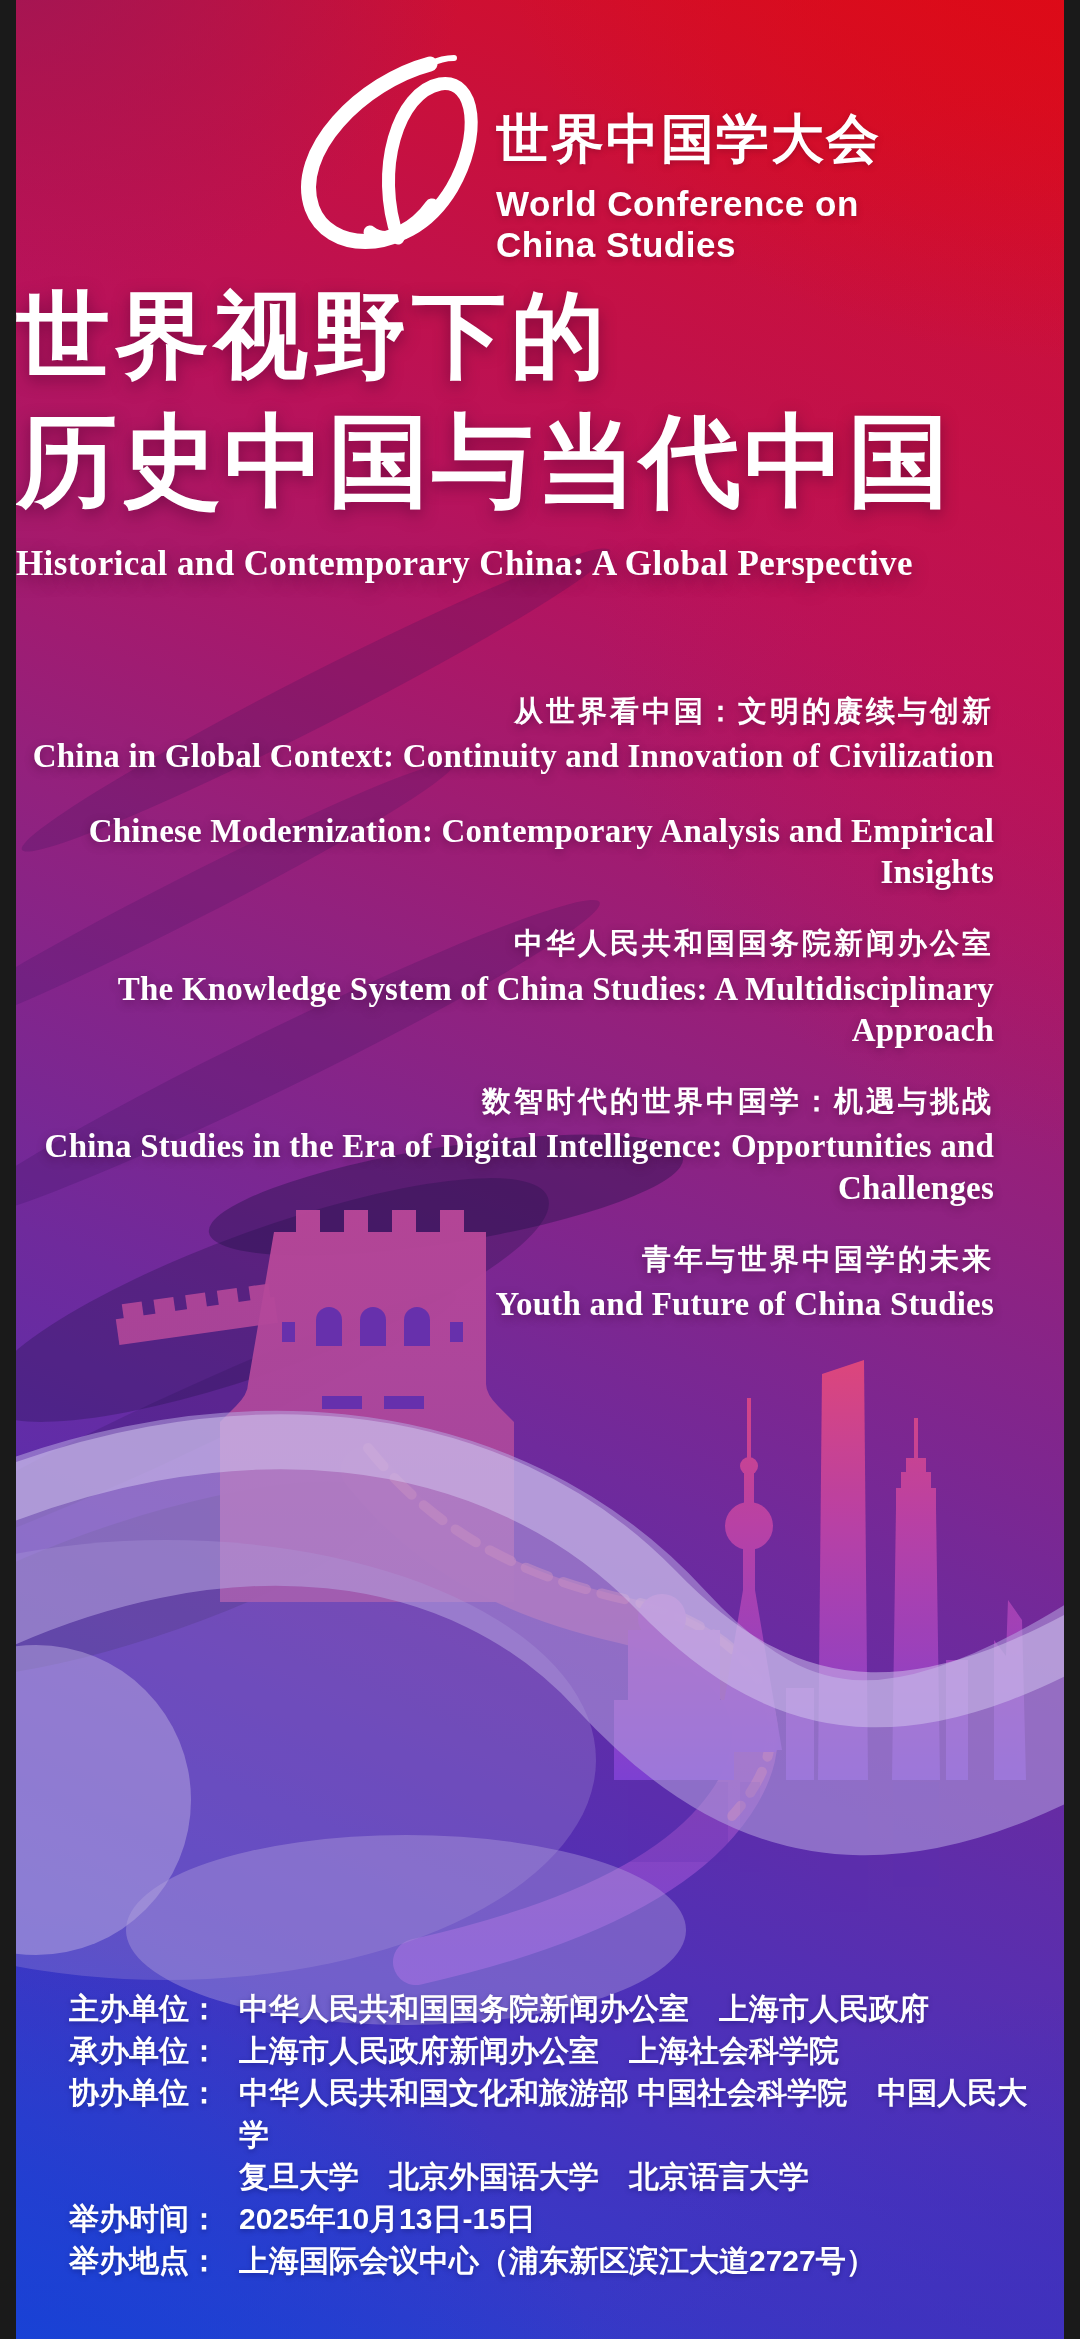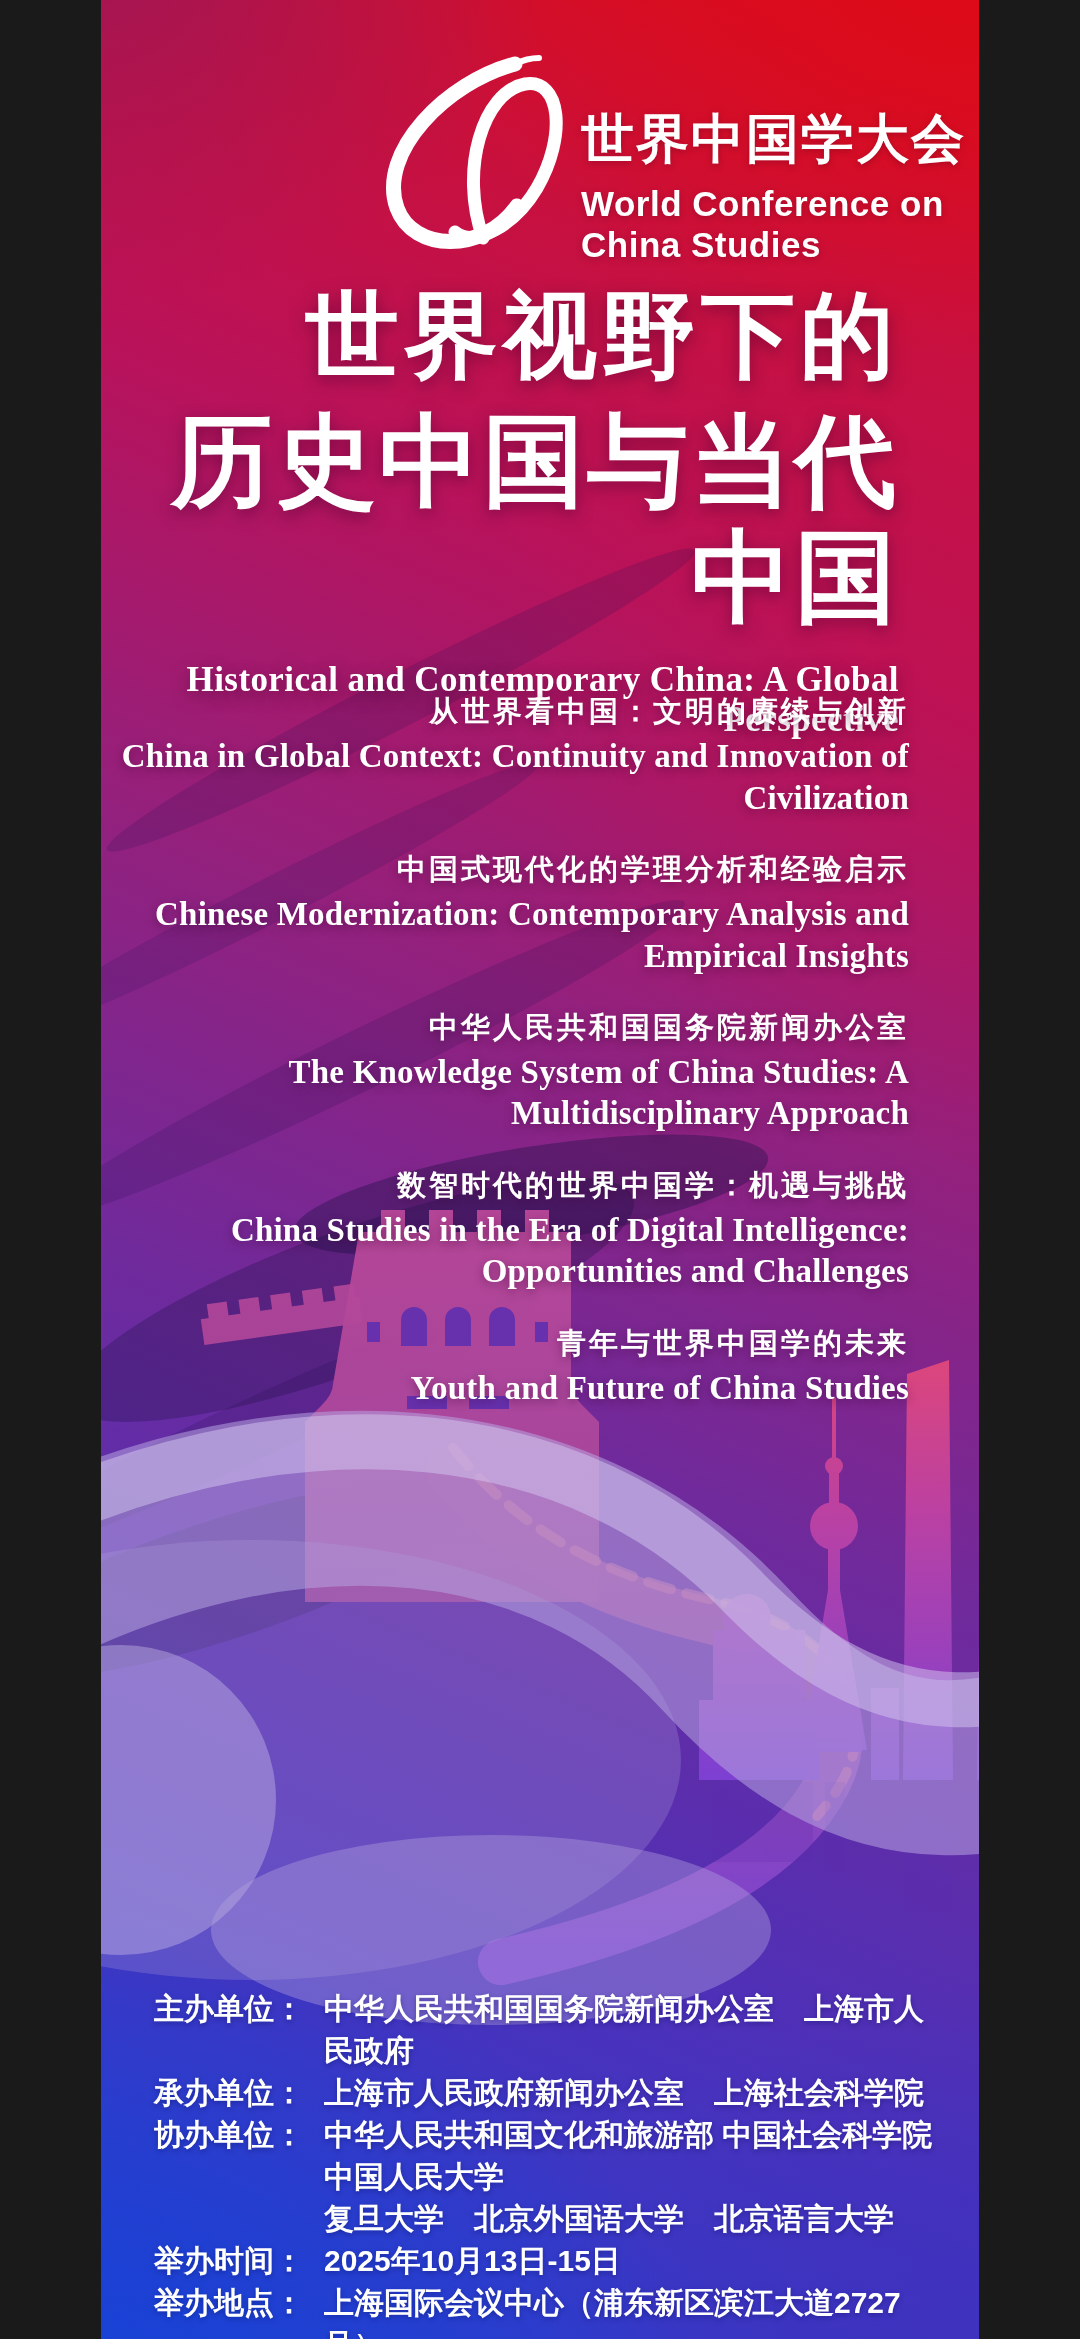--- a/index.html
+++ b/index.html
@@ -1,38 +1,38 @@
 <!DOCTYPE html>
 <html><head>
 <meta charset="utf-8">
 <style>
   html,body{margin:0;padding:0;background:#1a1a1a;}
   .poster{
-    position:relative;width:878px;height:2339px;margin:0 auto;overflow:hidden;
+    position:relative;width:1048px;height:2339px;margin:0 auto;overflow:hidden;
     color:#fff;
     font-family:"Liberation Sans","DejaVu Sans",sans-serif;
     background:
       radial-gradient(ellipse 760px 560px at -2% -2%, rgba(158,22,86,.92), rgba(158,22,86,0) 62%),
       radial-gradient(ellipse 980px 760px at 102% -4%, rgba(222,9,22,.95), rgba(222,9,22,0) 60%),
       radial-gradient(ellipse 900px 900px at 108% 26%, rgba(196,17,74,.55), rgba(196,17,74,0) 62%),
       radial-gradient(ellipse 1050px 880px at -4% 104%, rgba(22,66,214,.95), rgba(22,66,214,0) 60%),
       radial-gradient(ellipse 940px 760px at 104% 104%, rgba(62,48,188,.9), rgba(62,48,188,0) 58%),
       linear-gradient(203deg, #d90e1d 0%, #b9125a 26%, #92217e 44%, #6f2a9c 60%, #4a31bb 80%, #2340d2 100%);
   }
   .artwork{position:absolute;left:0;top:0;width:1080px;height:2339px;}
 
   
   .logo-block{position:absolute;left:254px;top:50px;display:flex;align-items:flex-start;}
   .logo-mark{width:212px;height:200px;flex:none;}
   .logo-text{margin-left:14px;margin-top:54px;text-shadow:0 2px 6px rgba(90,0,30,.35);}
   .logo-cn{font-size:53px;font-weight:700;letter-spacing:2px;white-space:nowrap;}
   .logo-en{font-size:35px;line-height:1.16;font-weight:700;margin-top:8px;letter-spacing:.5px;}
 
   
-  .title-block{position:absolute;left:0;right:80px;top:282px;text-align:right;
+  .title-block{position:absolute;left:0;right:72px;top:282px;
     font-family:"Liberation Serif","DejaVu Serif",serif;
     text-shadow:0 5px 16px rgba(70,0,45,.5);}
   .title-cn.line1{font-size:94px;font-weight:700;letter-spacing:5px;line-height:1.15;}
   .title-cn.line2{font-size:101px;font-weight:700;letter-spacing:3px;line-height:1.15;margin-top:14px;}
   .title-en{font-size:35px;font-weight:700;margin-top:24px;letter-spacing:.4px;}
 
   
   .topics{position:absolute;left:0;right:70px;top:694px;text-align:right;
     font-family:"Liberation Serif","DejaVu Serif",serif;
     text-shadow:0 3px 10px rgba(60,0,50,.45);}
@@ -175,21 +175,20 @@
     <div class="title-cn line2">历史中国与当代中国</div>
     <div class="title-en">Historical and Contemporary China: A Global Perspective</div>
   </section>
 
   <section class="topics">
     <div class="topic">
       <div class="topic-cn">从世界看中国：文明的赓续与创新</div>
       <div class="topic-en">China in Global Context: Continuity and Innovation of Civilization</div>
     </div>
     <div class="topic">
-      <div class="topic-cn">中国式现代化的学理分析和经验启示</div>
       <div class="topic-en">Chinese Modernization: Contemporary Analysis and Empirical Insights</div>
     </div>
     <div class="topic">
       <div class="topic-cn">中华人民共和国国务院新闻办公室</div>
       <div class="topic-en">The Knowledge System of China Studies: A Multidisciplinary Approach</div>
     </div>
     <div class="topic">
       <div class="topic-cn">数智时代的世界中国学：机遇与挑战</div>
       <div class="topic-en">China Studies in the Era of Digital Intelligence: Opportunities and Challenges</div>
     </div>

